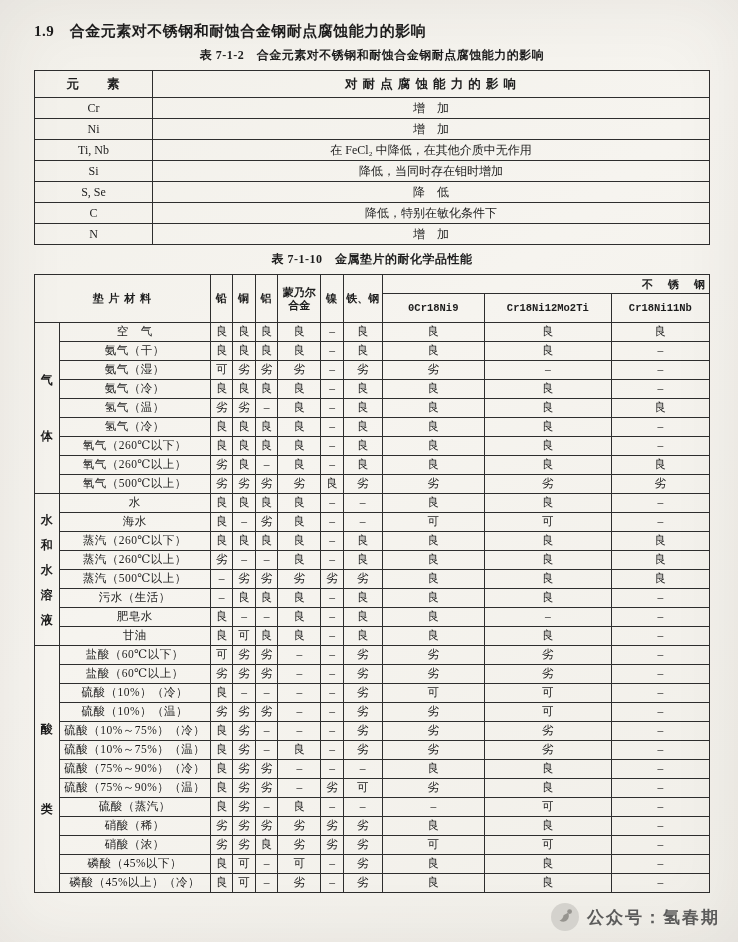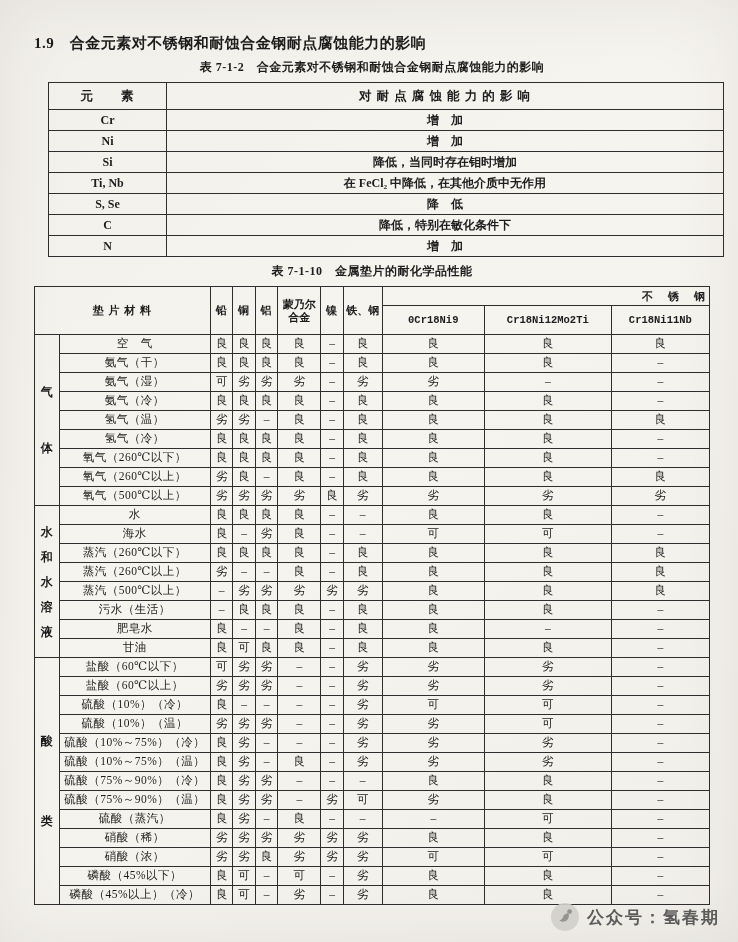--- a/index.html
+++ b/index.html
@@ -3,26 +3,26 @@
 <meta charset="utf-8">
 <style>
   html,body{margin:0;padding:0;width:738px;height:942px;overflow:hidden;
     background:#e9e7e2;}
   .page{position:relative;width:738px;height:942px;box-sizing:border-box;
     padding:22px 28px 0 34px;overflow:hidden;color:#1d1d1d;
     background:linear-gradient(140deg,#f2f0ea 0%,#f6f4ef 45%,#f1efe9 100%);
     font-family:"Liberation Serif","DejaVu Serif",serif;}
   .page::after{content:"";position:absolute;inset:0;pointer-events:none;
     box-shadow:inset 0 0 70px rgba(60,55,45,.08);}
-  .sec-title{font-size:15px;font-weight:bold;margin:12px 0 6px 0;letter-spacing:.5px;}
+  .sec-title{font-size:15px;font-weight:bold;margin:0 0 6px 0;letter-spacing:.5px;}
   .sec-title.second{margin-top:16px;}
   .tbl-caption{text-align:center;font-size:12px;font-weight:bold;margin:6px 0 6px;letter-spacing:.5px;}
   table{border-collapse:collapse;table-layout:fixed;width:100%;background:transparent;}
-  .t1{border:1.6px solid #232323;margin-left:14px;}
-  .t1 th,.t1 td{border:1px solid #2e2e2e;text-align:center;padding:0 4px;overflow:hidden;font-weight:bold;}
+  .t1{border:1.6px solid #232323;}
+  .t1 th,.t1 td{border:1px solid #2e2e2e;text-align:center;padding:0 4px;overflow:hidden;}
   .t1 th{height:26px;font-size:12.5px;font-weight:bold;letter-spacing:1px;}
   .t1 td{height:20px;font-size:12px;}
   .t2{border:1.6px solid #232323;}
   .t2 th,.t2 td{border:1px solid #2e2e2e;text-align:center;padding:0 2px;overflow:hidden;}
   .t2 thead th{font-size:11px;font-weight:bold;line-height:1.15;}
   .t2 .h-top{height:18px;letter-spacing:2px;text-align:right;}
   .t2 .h-sub{height:28px;font-size:10.5px;letter-spacing:0;font-family:Liberation Mono, monospace;}
   .t2 .h-main{height:46px;letter-spacing:1px;}
   .t2 td{height:18px;font-size:11.5px;line-height:1;}
   .t2 td.mat{font-size:11.5px;letter-spacing:.5px;margin-top:31px;}
@@ -57,26 +57,26 @@
     <tbody id="t1-body">
         <tr>
           <td>Cr</td>
           <td>增　加</td>
         </tr>
         <tr>
           <td>Ni</td>
           <td>增　加</td>
         </tr>
         <tr>
+          <td>Ti, Nb</td>
+          <td>在 FeCl₂ 中降低，在其他介质中无作用</td>
+        </tr>
+        <tr>
           <td>Si</td>
           <td>降低，当同时存在钼时增加</td>
-        </tr>
-        <tr>
-          <td>Ti, Nb</td>
-          <td>在 FeCl₂ 中降低，在其他介质中无作用</td>
         </tr>
         <tr>
           <td>S, Se</td>
           <td>降　低</td>
         </tr>
         <tr>
           <td>C</td>
           <td>降低，特别在敏化条件下</td>
         </tr>
         <tr>

